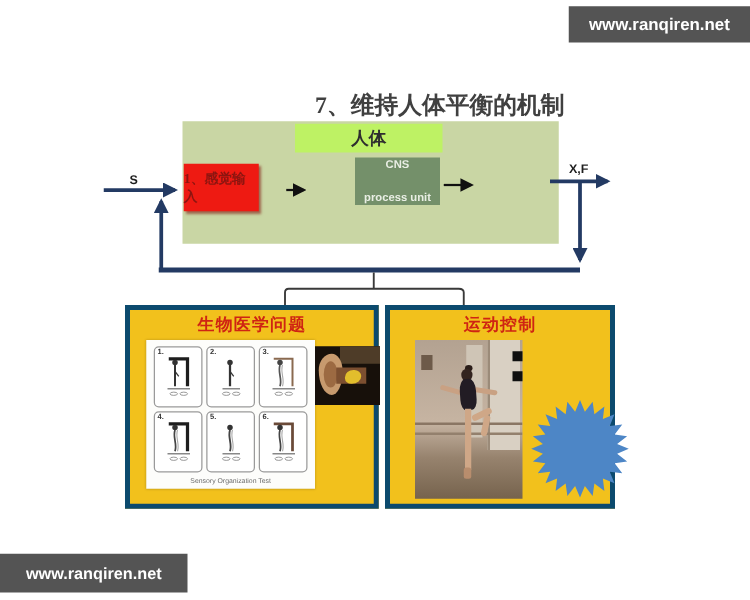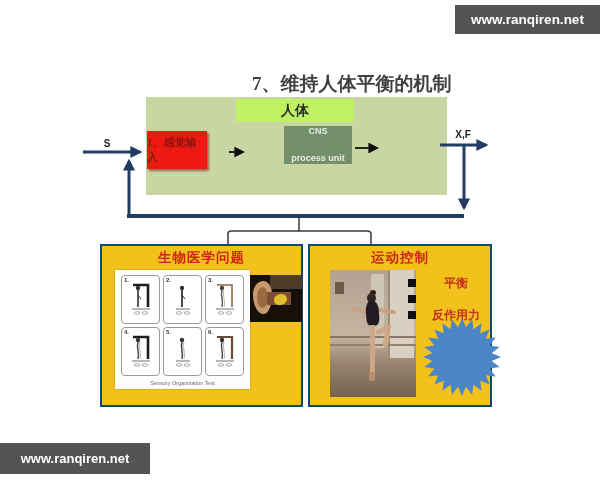--- a/index.html
+++ b/index.html
@@ -27,21 +27,21 @@
   .box-body{left:236px;top:99px;width:118px;height:23px;background:#bef264;color:#2e2e2e;font-size:14px;}
   .box-cns{left:284px;top:126px;width:68px;height:38px;background:#74906a;color:#e9eee4;
            flex-direction:column;justify-content:space-between;font-size:9px;z-index:3;
            font-family:"Liberation Sans",sans-serif;line-height:9px;padding:1px 0;box-sizing:border-box;}
   .box-central{left:249px;top:133px;width:104px;height:26px;background:#a8ca30;color:#344d15;font-size:14.5px;z-index:4;}
   .box-red{background:#ee1a12;box-shadow:2px 2px 2px rgba(120,10,5,.55);color:#8c1510;}
   .box-input{left:147px;top:131px;width:60px;height:38px;font-size:11px;}
   .box-motor{left:382px;top:128px;width:57px;height:34px;font-size:10.5px;}
 
   
-  .panel{position:absolute;top:244px;height:163px;background:#f2c11c;border:2px solid #0c4a6e;
+  .panel{position:absolute;top:244px;height:163px;background:#f2c11c;border:4px solid #0c4a6e;
          box-sizing:border-box;z-index:3;}
   .panel-left{left:100px;width:203px;}
   .panel-right{left:308px;width:184px;}
   .panel-title{position:absolute;left:0;top:3px;width:100%;text-align:center;
                font-family:"Liberation Serif","DejaVu Serif",serif;font-weight:bold;
                color:#cf2413;font-size:13.5px;letter-spacing:1px;}
 
   
   .sot-card{position:absolute;left:13px;top:24px;width:135px;height:119px;background:#fdfdfb;
             box-shadow:0 0 2px rgba(0,0,0,.25);}
@@ -243,29 +243,24 @@
       <div class="d-torso"></div>
       <div class="d-thigh"></div>
       <div class="d-shin"></div>
       <div class="d-leg"></div>
       <div class="d-foot"></div>
     </div>
 
     <div class="bullet-list">
       <div class="bullet-row">
         <span class="bullet-square"></span>
-        <span class="bullet-label">平衡</span>
       </div>
       <div class="bullet-row">
         <span class="bullet-square"></span>
       </div>
-      <div class="bullet-row">
-        <span class="bullet-square"></span>
-        <span class="bullet-label">反作用力</span>
-      </div>
     </div>
 
     <svg class="starburst" viewBox="0 0 80 80">
       <polygon points="79.0,40.0 69.7,43.9 77.7,50.1 67.7,51.5 73.8,59.5 63.8,58.3 67.6,67.6 58.3,63.8 59.5,73.8 51.5,67.7 50.1,77.7 43.9,69.7 40.0,79.0 36.1,69.7 29.9,77.7 28.5,67.7 20.5,73.8 21.7,63.8 12.4,67.6 16.2,58.3 6.2,59.5 12.3,51.5 2.3,50.1 10.3,43.9 1.0,40.0 10.3,36.1 2.3,29.9 12.3,28.5 6.2,20.5 16.2,21.7 12.4,12.4 21.7,16.2 20.5,6.2 28.5,12.3 29.9,2.3 36.1,10.3 40.0,1.0 43.9,10.3 50.1,2.3 51.5,12.3 59.5,6.2 58.3,16.2 67.6,12.4 63.8,21.7 73.8,20.5 67.7,28.5 77.7,29.9 69.7,36.1" fill="#4d86c6"></polygon>
     </svg>
   </div>
 
 </div>
 
 </body></html>

